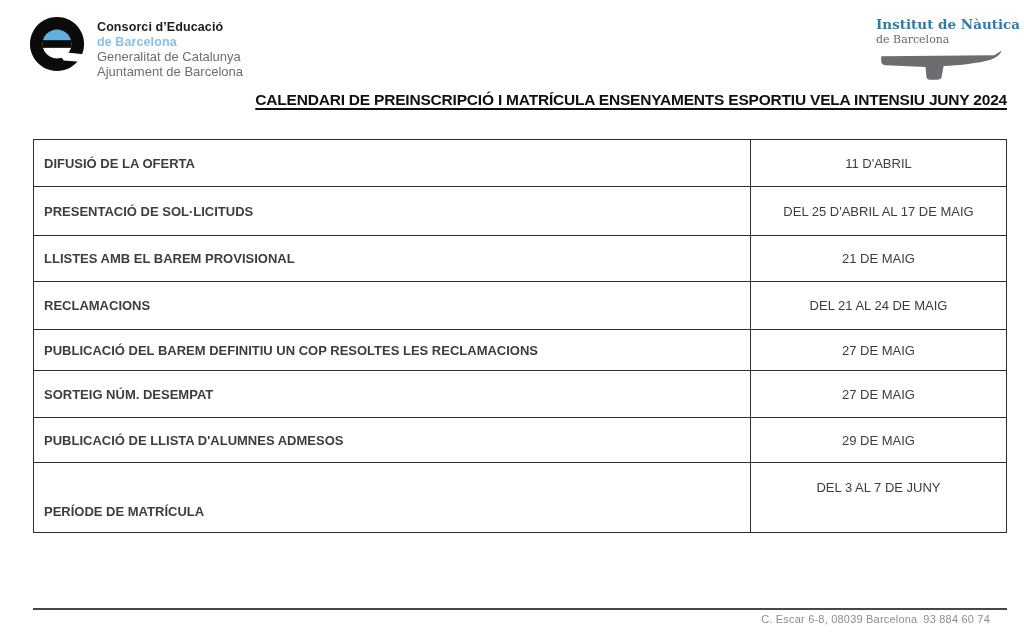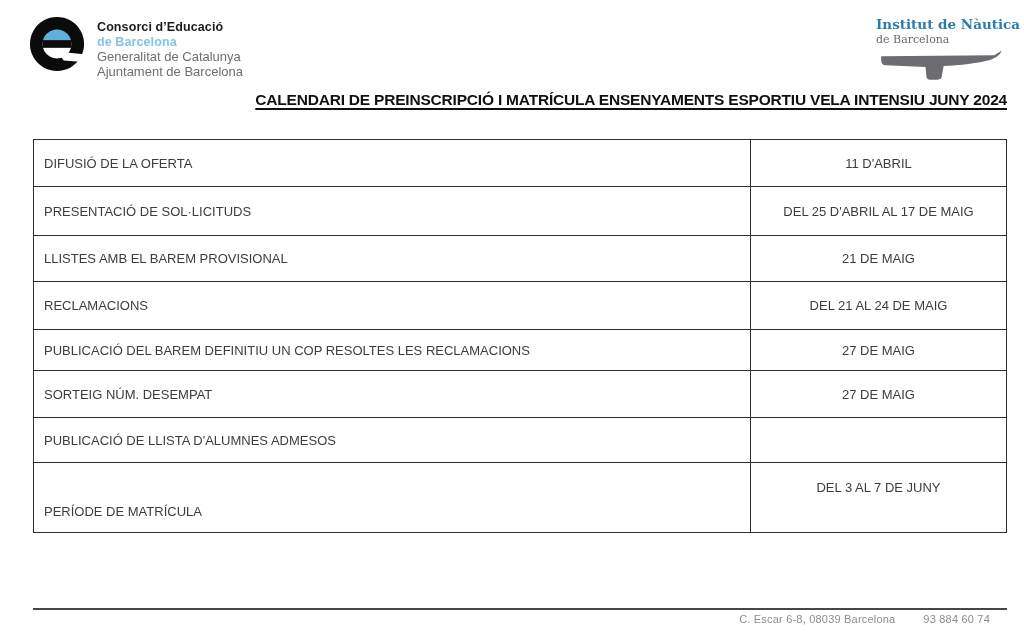--- a/index.html
+++ b/index.html
@@ -42,21 +42,21 @@
   
   .doc-table {
     position:absolute; left:33px; top:139px; width:974px;
     border:1px solid #2e2e2e;
     color:#3d3d3d; font-size:13px;
   }
   .trow { display:flex; border-bottom:1px solid #2e2e2e; }
   .trow:last-child { border-bottom:none; }
   .cell-activity {
     width:717px; border-right:1px solid #2e2e2e;
-    display:flex; align-items:center; padding-left:10px; padding-right:20px;
+    display:flex; align-items:center; padding-left:10px; padding-right:20px;font-weight:bold;
   }
   .cell-date {
     flex:1; display:flex; align-items:center; justify-content:center;
     text-align:center; padding:0 6px;
   }
   .trow:nth-child(1) { height:47px; }
   .trow:nth-child(2) { height:49px; }
   .trow:nth-child(3) { height:46px; }
   .trow:nth-child(4) { height:48px; }
   .trow:nth-child(5) { height:41px; }
@@ -68,21 +68,21 @@
 
   
   .footer-rule {
     position:absolute; left:33px; top:608px; width:974px;
     border-top:2px solid #474747; height:0;
   }
   .footer-text {
     position:absolute; left:33px; top:613px; width:957px;
     text-align:right; font-size:11px; color:#8e8e84; letter-spacing:0.2px;
   }
-  .footer-text .phone { margin-left:28px; }
+  .footer-text .phone { margin-left:6px; }
 </style>
 </head>
 <body>
 
 <div class="page">
 
   <div class="logo-left">
     <svg class="e-mark" viewBox="0 0 60 60" aria-hidden="true">
       <path fill="#5fb0dc" d="M15.5 27 A15 15 0 0 1 44.5 27 Z"></path>
       <path fill="#0b0b0b" fill-rule="evenodd" d="M30 3 A28 28 0 1 0 30.02 3 Z M30 16 A15 15 0 1 1 29.98 16 Z"></path>
@@ -129,20 +129,21 @@
     <div class="trow">
       <div class="cell-activity">PUBLICACIÓ DEL BAREM DEFINITIU UN COP RESOLTES LES RECLAMACIONS</div>
       <div class="cell-date">27 DE MAIG</div>
     </div>
     <div class="trow">
       <div class="cell-activity">SORTEIG NÚM. DESEMPAT</div>
       <div class="cell-date">27 DE MAIG</div>
     </div>
     <div class="trow">
       <div class="cell-activity">PUBLICACIÓ DE LLISTA D'ALUMNES ADMESOS</div>
+      <div class="cell-date">29 DE MAIG</div>
     </div>
     <div class="trow tall">
       <div class="cell-activity">PERÍODE DE MATRÍCULA</div>
       <div class="cell-date">DEL 3 AL 7 DE JUNY</div>
     </div>
   </div>
 
   <div class="footer-rule"></div>
   <div class="footer-text">
     <span>C. Escar 6-8, 08039 Barcelona</span><span class="phone">93 884 60 74</span>

